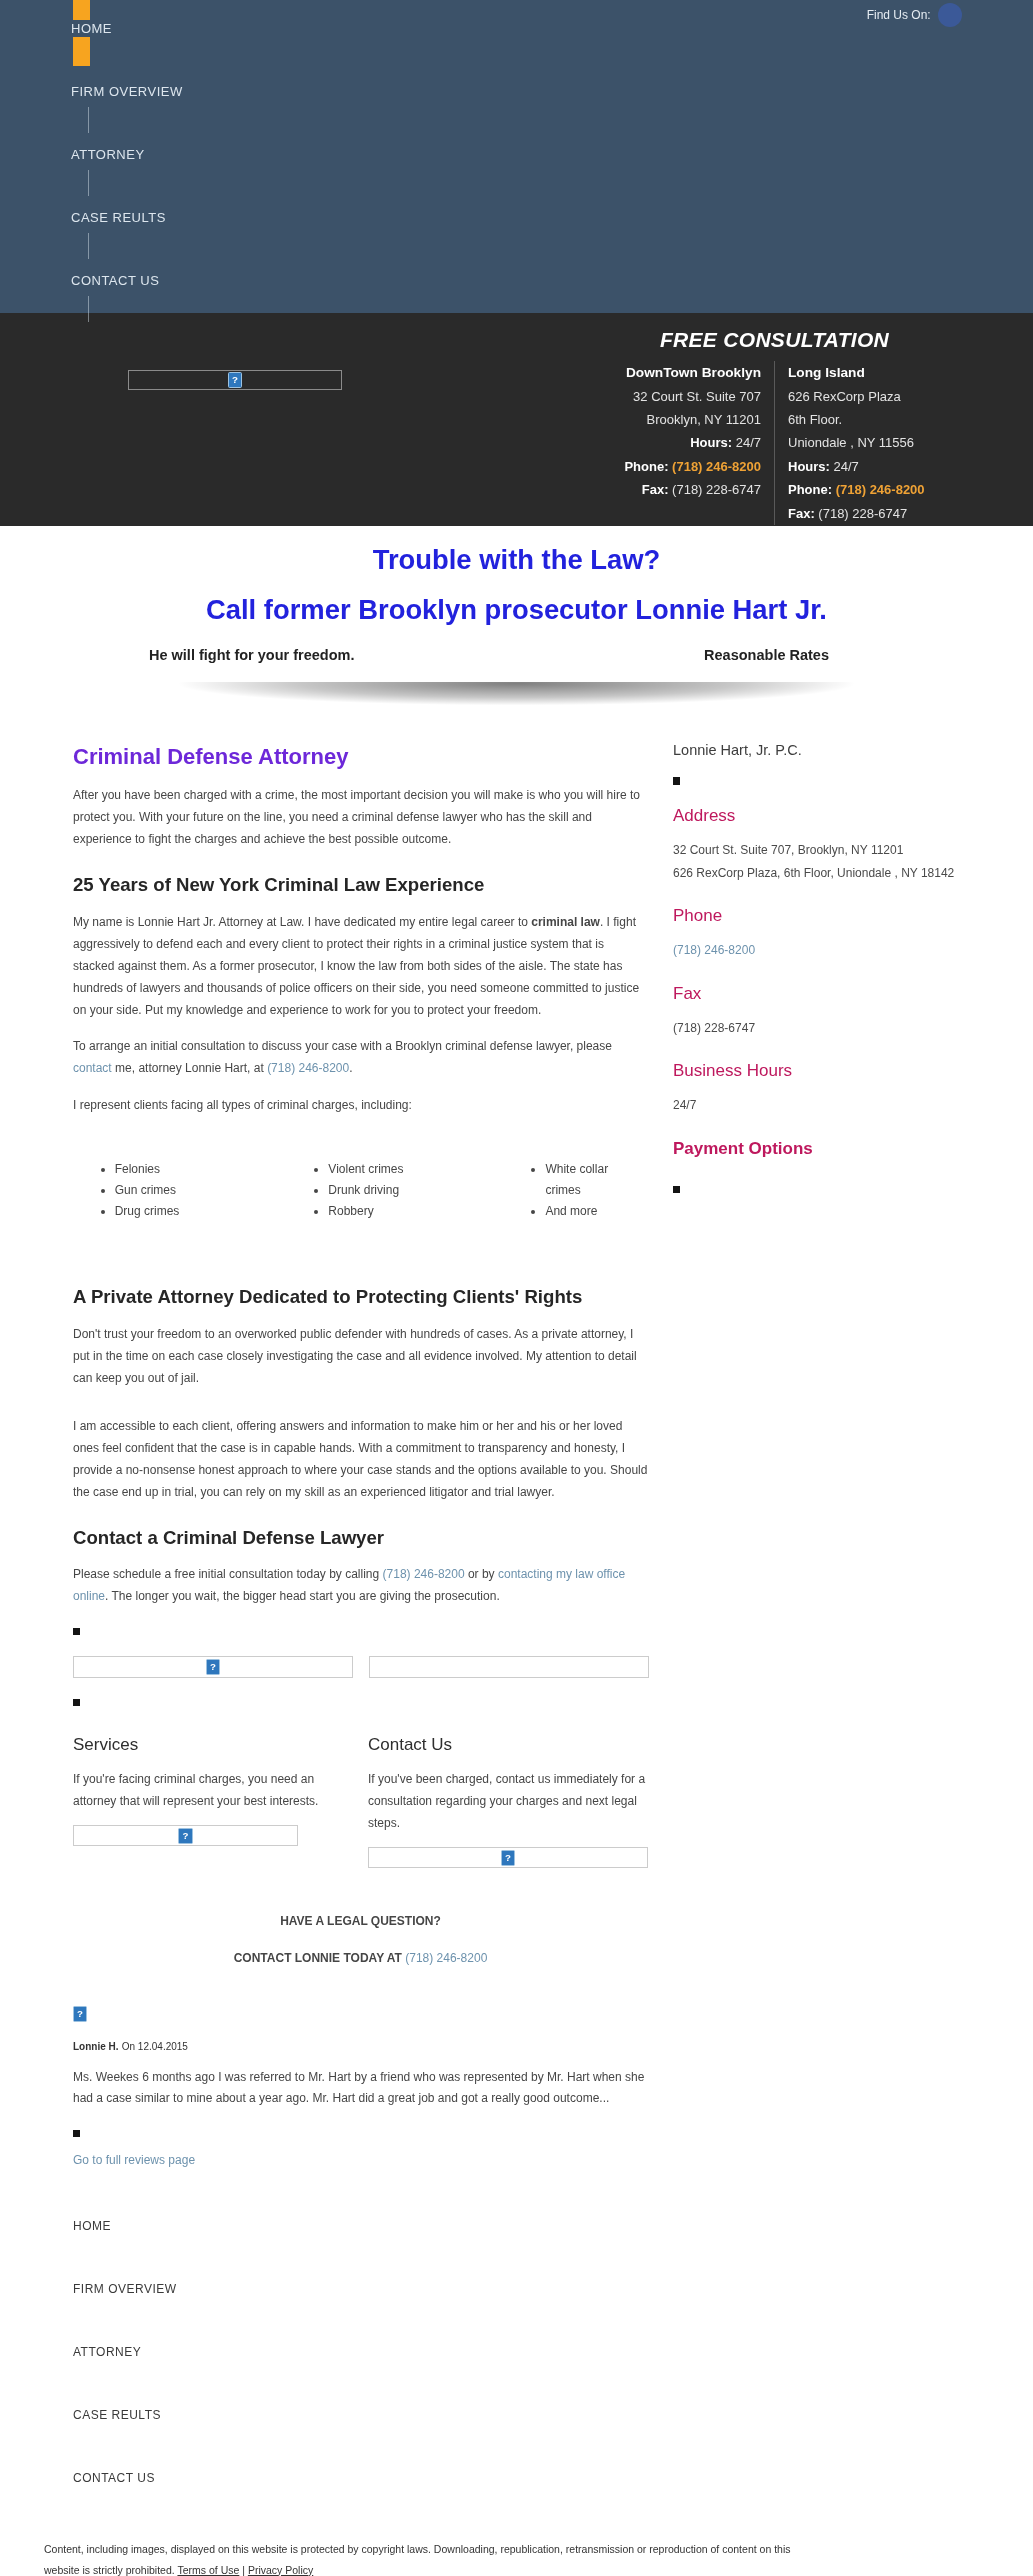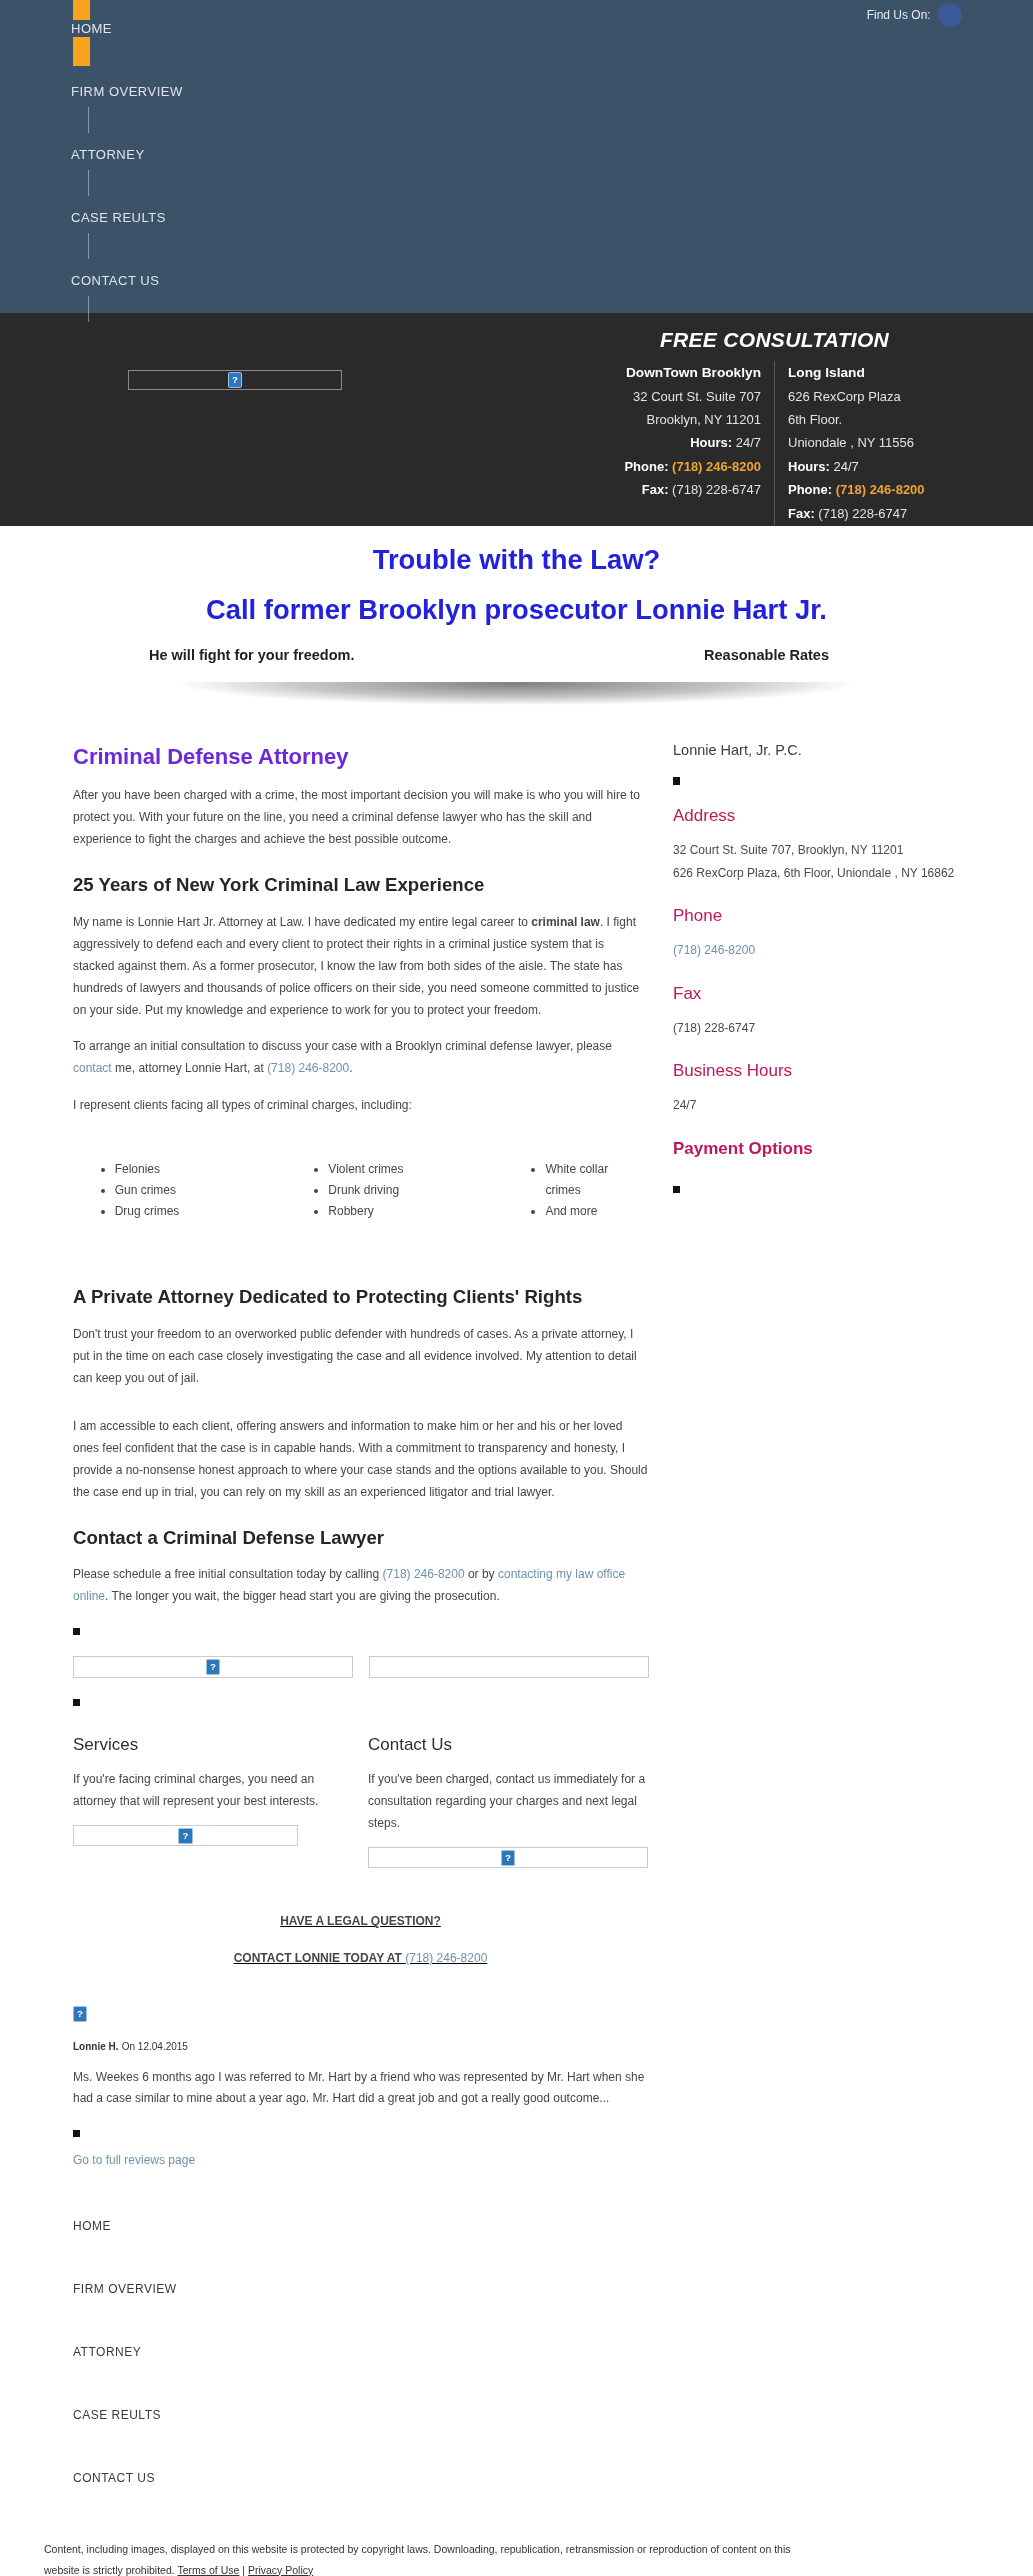--- a/index.html
+++ b/index.html
@@ -61,21 +61,21 @@
   .ph-row{display:flex;gap:16px;margin-top:21px;}
   .ph-box{height:19.4px;border:1.6px solid #ccc;display:flex;align-items:center;justify-content:center;}
   .w348{width:278px;flex:0 0 278px;}
   .twocol{display:flex;margin-top:29px;}
   .svc{width:274px;margin-right:22.6px;}
   .ctc{width:281px;}
   .h-light{font-size:17px;font-weight:normal;color:#2e2e2e;margin:0;}
   .twocol p{margin-top:13px;}
   .svc .ph-box{width:223px;margin-top:13px;}
   .ctc .ph-box{width:278px;margin-top:13px;}
-  .cta{margin-top:42px;text-align:center;text-decoration:underline;}
+  .cta{margin-top:42px;text-align:center;}
   .cta1{font-size:17px;font-weight:bold;color:#2b2b2b;margin:0;}
   .cta2{font-size:17px;font-weight:bold;color:#2b2b2b;margin:13px 0 0;}
   .cta2 .lnk{font-weight:normal;}
   .reviews{margin-top:36px;}
   .rev-icon{margin-top:14.5px;}
   .rev-meta{margin-top:19.4px;font-size:10px;color:#333;}
   .rev-meta strong{margin-right:3.2px;}
   .reviews p{line-height:21px;}
   .rev-link{display:block;margin-top:16px;font-size:12px;}
 
@@ -225,21 +225,21 @@
       <p>Ms. Weekes 6 months ago I was referred to Mr. Hart by a friend who was represented by Mr. Hart when she had a case similar to mine about a year ago. Mr. Hart did a great job and got a really good outcome...</p>
       <div class="sq sq-gap"></div>
       <a class="lnk rev-link">Go to full reviews page</a>
     </div>
   </div>
 
   <div class="sidebar">
     <div class="sb-firm">Lonnie Hart, Jr. P.C.</div>
     <div class="sq"></div>
     <h3 class="sb-h">Address</h3>
-    <p><span>32 Court St. Suite 707, Brooklyn, NY 11201</span><br><span>626 RexCorp Plaza, 6th Floor, Uniondale , NY 16862</span></p>
+    <p><span>32 Court St. Suite 707, Brooklyn, NY 11201</span><br><span>626 RexCorp Plaza, 6th Floor, Uniondale , NY 18142</span></p>
     <h3 class="sb-h">Phone</h3>
     <p><a class="lnk">(718) 246-8200</a></p>
     <h3 class="sb-h">Fax</h3>
     <p>(718) 228-6747</p>
     <h3 class="sb-h">Business Hours</h3>
     <p>24/7</p>
     <h3 class="sb-h bold">Payment Options</h3>
     <div class="sq" style="margin-top:27.4px;"></div>
   </div>
 </div>

